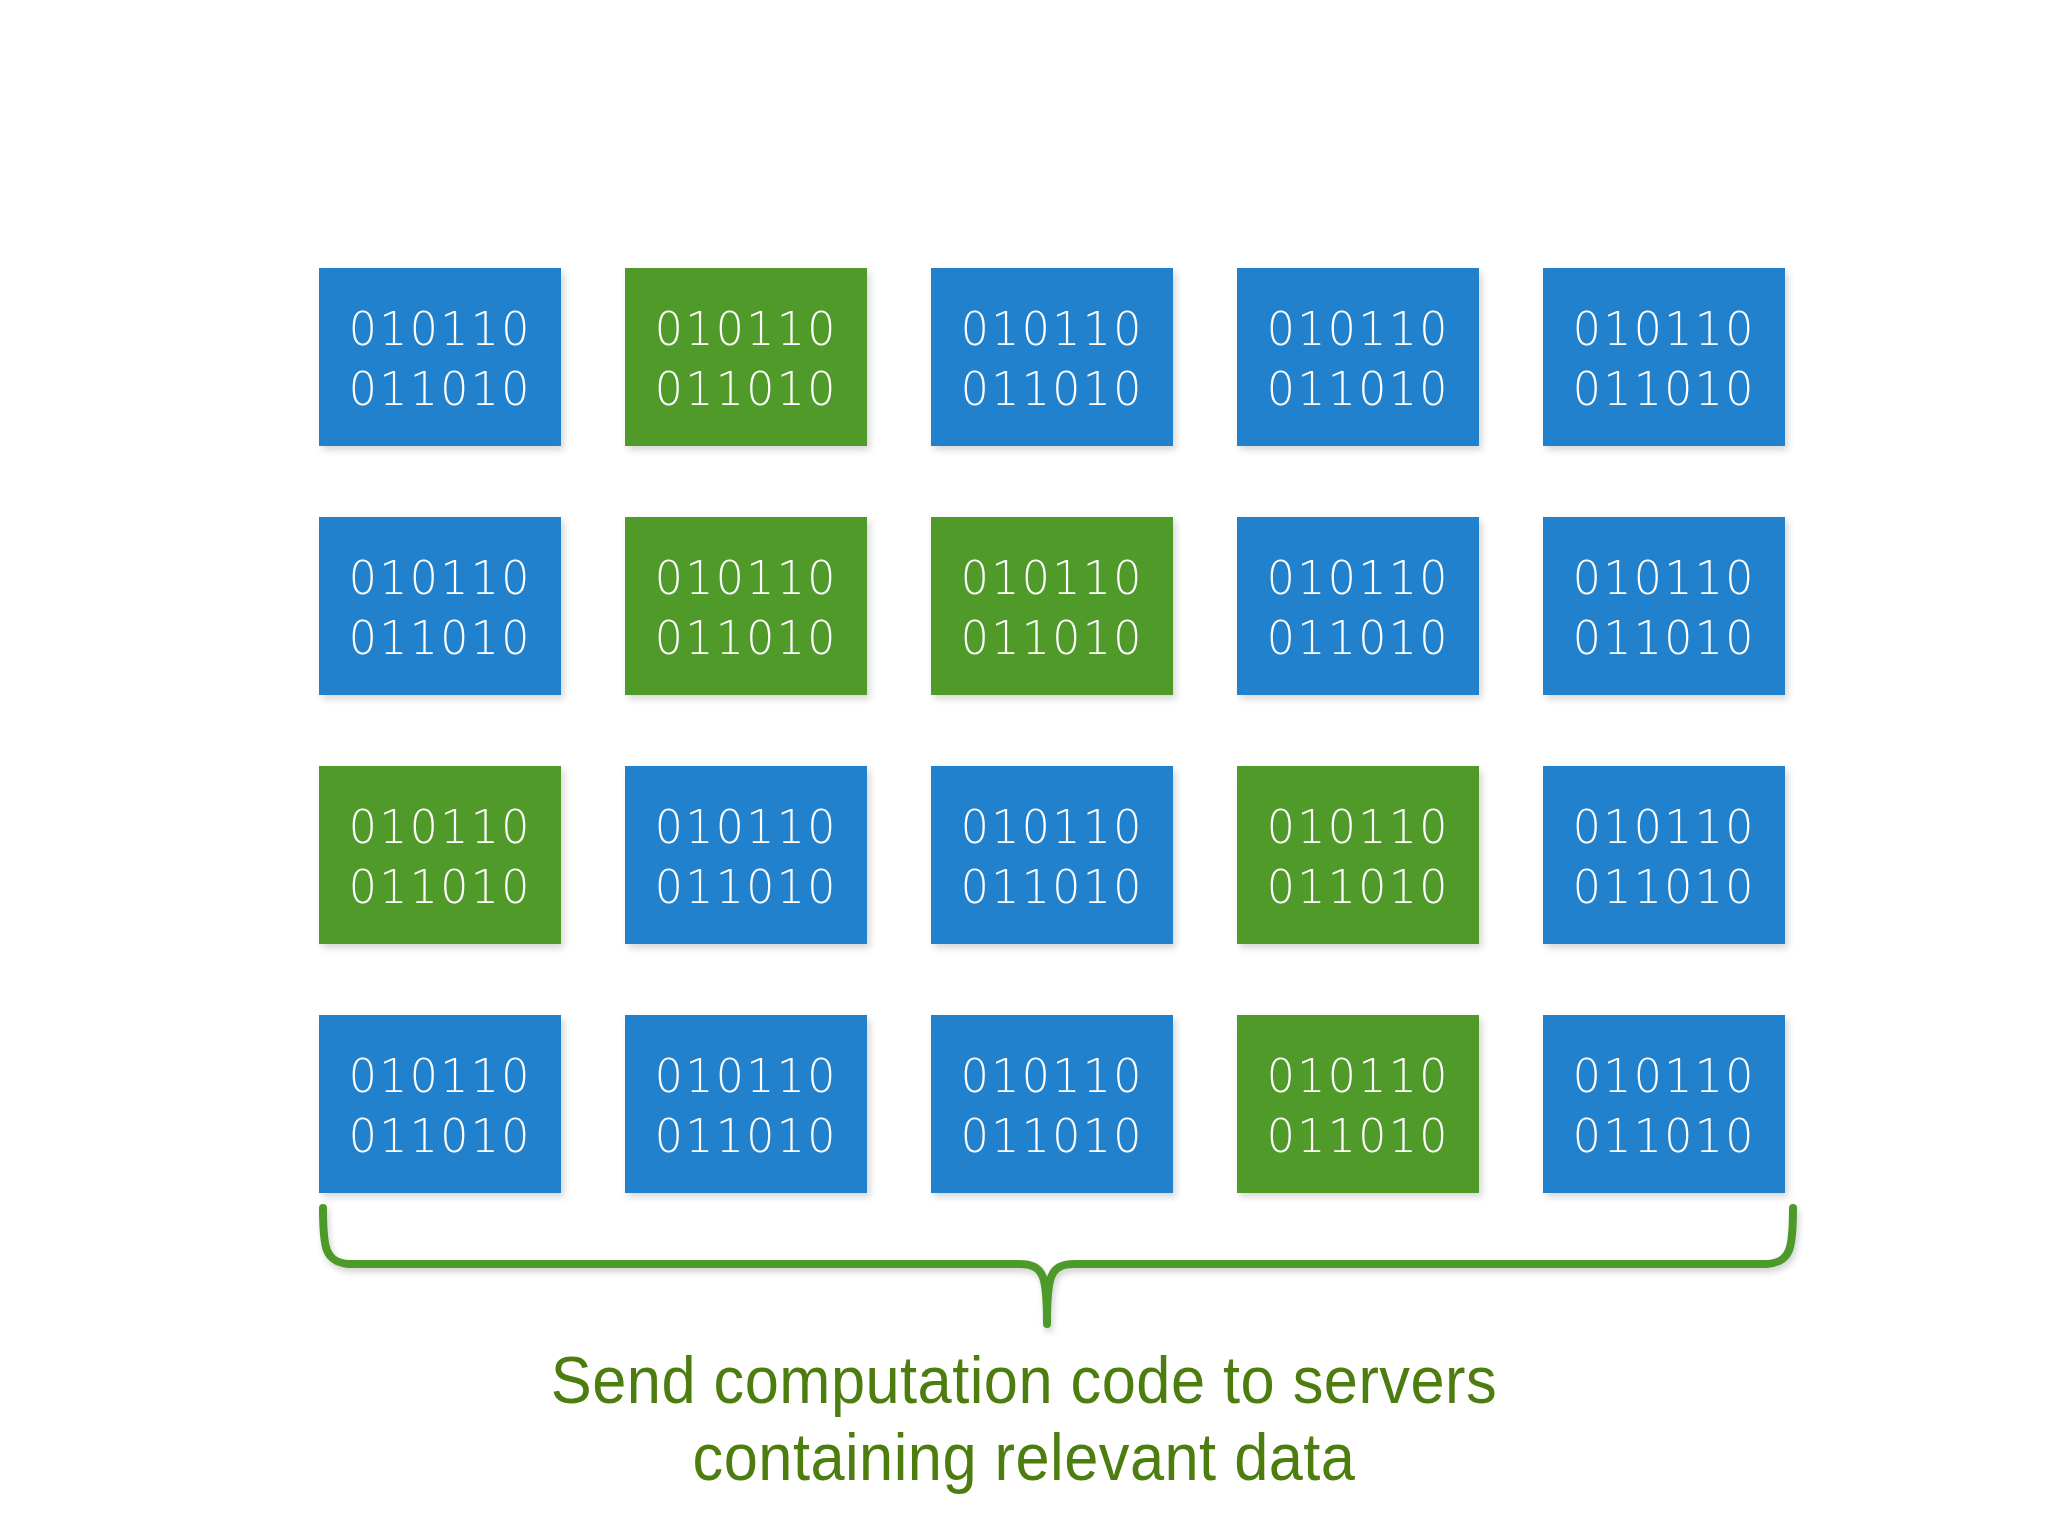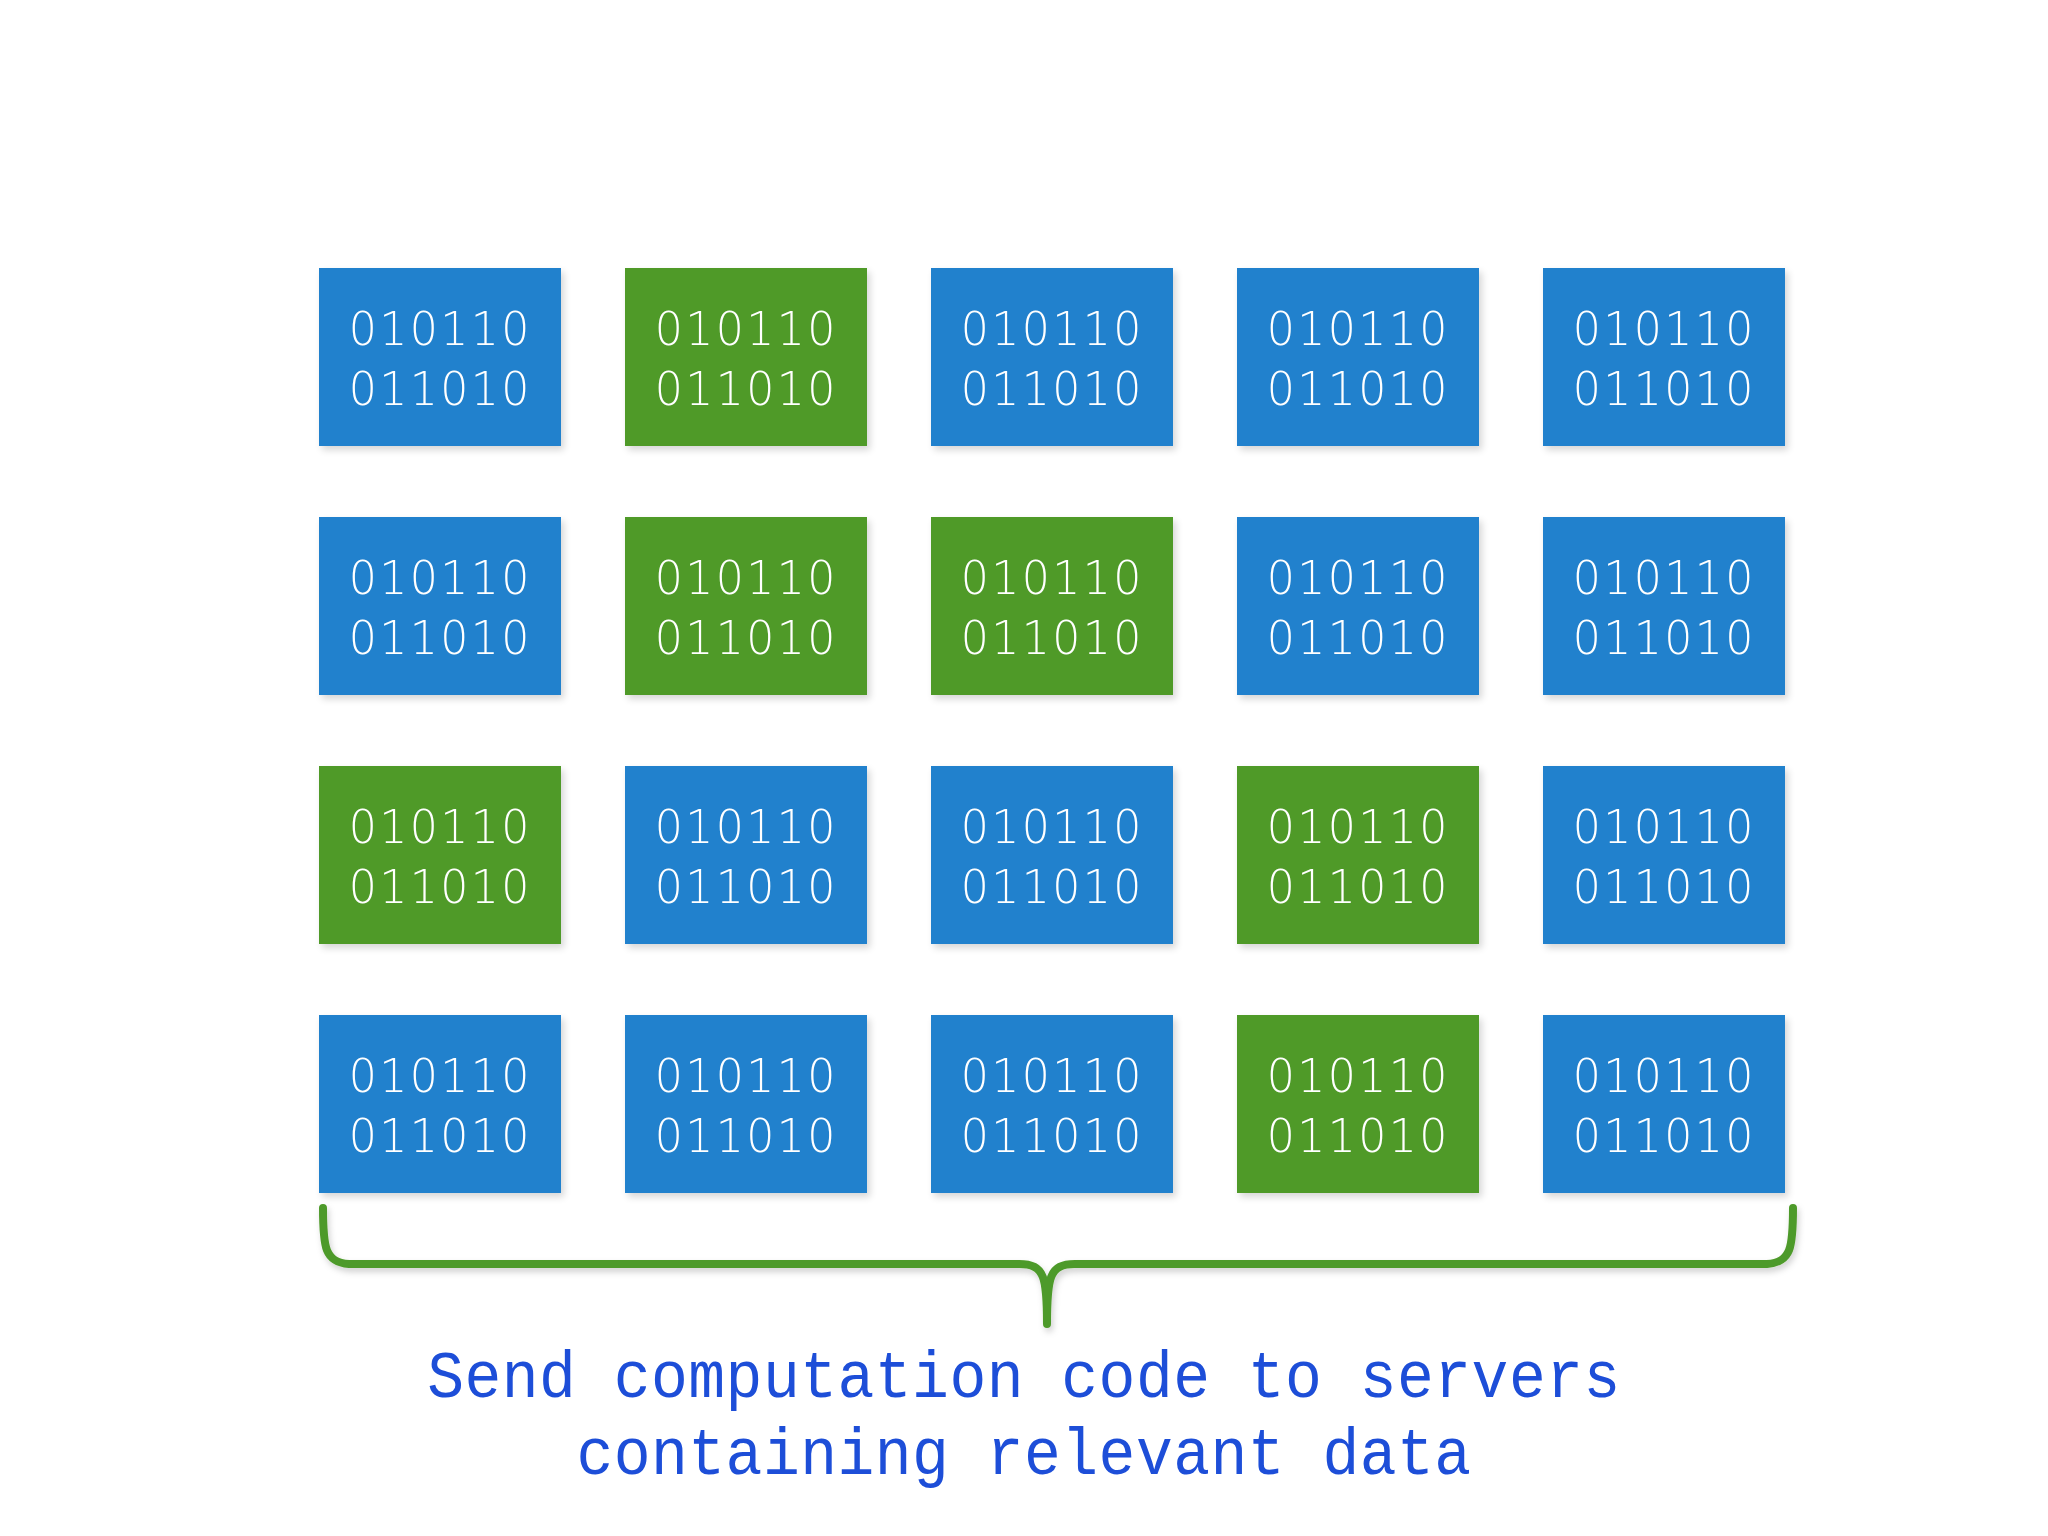--- a/index.html
+++ b/index.html
@@ -70,22 +70,22 @@
   }
   #brace-svg { display: block; width: 1500px; height: 150px; }
 
   
   #caption {
     position: absolute;
     left: 0;
     top: 1342px;
     width: 2048px;
     text-align: center;
-    color: #1d4ed8;
-    font-family: Liberation Mono, monospace;
+    color: #4d7c0f;
+    font-family: Liberation Sans, sans-serif;
     font-weight: 300;
     font-size: 66px;
     line-height: 1.16;
     letter-spacing: 0.5px;
   }
   #caption .cap-line {
     display: block;
     transform: scaleX(0.93);
   }
 </style>

